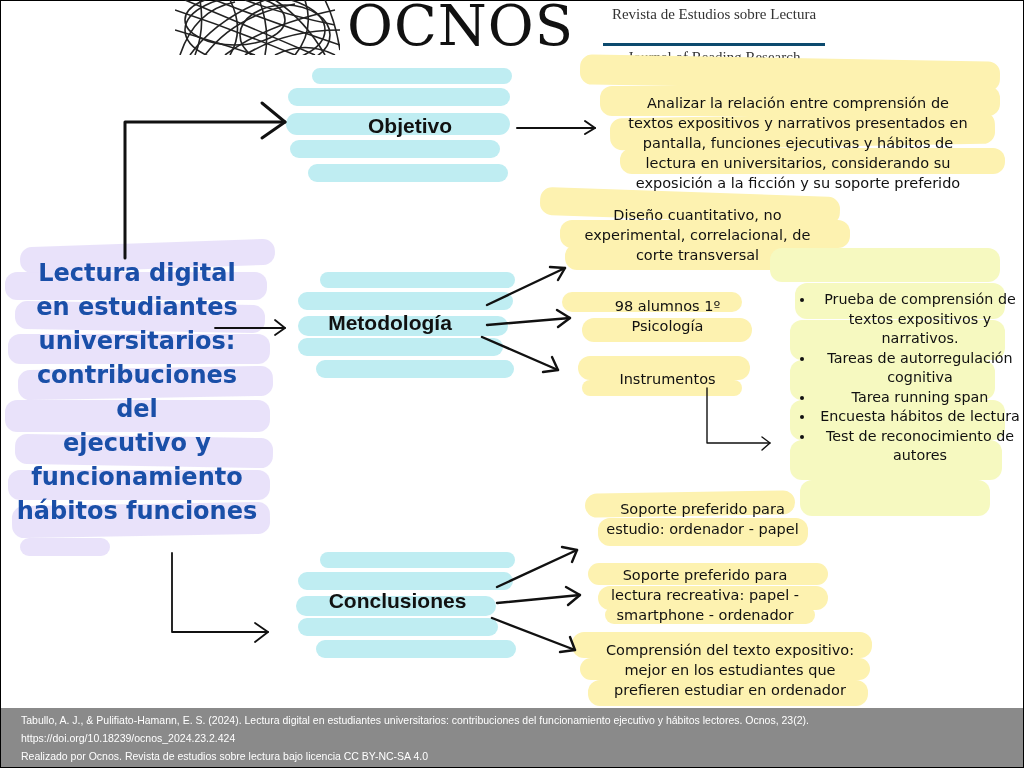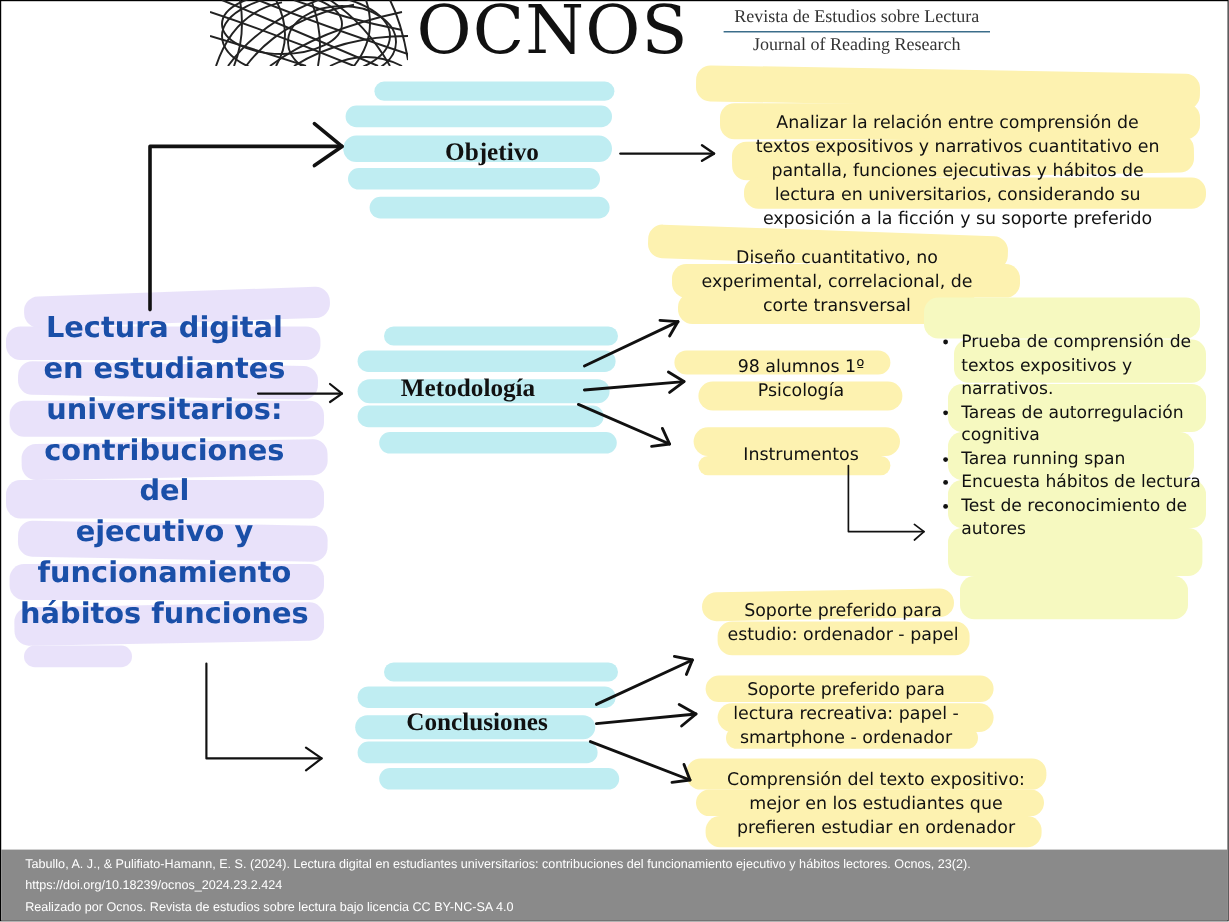--- a/index.html
+++ b/index.html
@@ -19,47 +19,48 @@
   }
   .logo-word {
     position: absolute; left: 172px; top: -4px;
     font-family: "DejaVu Serif", serif; font-size: 56px; letter-spacing: 1px;
     color: #111; line-height: 60px; font-weight: normal;
   }
   .journal {
     position: absolute; left: 428px; top: 6px; width: 222px;
     font-family: "Liberation Serif", serif; color: #333; text-align: center;
   }
-  .journal .es { font-size: 15px; display: block; padding-bottom: 3px; border-bottom: 1px solid #0c4a6e; }
+  .journal .es { font-size: 15px; display: block; padding-bottom: 20px; border-bottom: 3px solid #0c4a6e; }
   .journal .en { font-size: 15px; display: block; padding-top: 3px; }
 
   
   .brush { position: absolute; border-radius: 12px; }
   .purple { background: #e8e0fa; opacity: 0.95; }
   .cyan { background: #bfedf2; }
   .yellow { background: #fdf2b0; }
   .lime { background: #f6f9c0; }
 
   .central-title {
     position: absolute; left: 12px; top: 256px; width: 250px;
     font-family: "DejaVu Sans", sans-serif; font-weight: bold;
     font-size: 24px; line-height: 34px; color: #1a4fa8; text-align: center;
   }
   .section-label {
-    position: absolute; font-family: Liberation Serif, serif; font-weight: bold;
+    position: absolute; font-family: Liberation Sans, sans-serif; font-weight: bold;
     font-size: 21px; color: #111; text-align: center;
   }
   .note {
     position: absolute; font-family: "DejaVu Sans", sans-serif;
     font-size: 14.5px; line-height: 20px; color: #111; text-align: center;
   }
   .list {
-    position: absolute; left: 778px; top: 273px; width: 230px; margin: 3px; padding: 0 0 0 20px;
+    position: absolute; left: 778px; top: 273px; width: 230px; margin: 17px; padding: 0 0 0 20px;
     font-family: "DejaVu Sans", sans-serif; font-size: 14.3px; line-height: 19.5px; color: #111;
     box-sizing: border-box;
+    text-align: center;
   }
   .list li { margin: 0; }
   svg.arrows { position: absolute; left: 0; top: 0; }
 
   .footer {
     position: absolute; left: 1px; top: 708px; width: 1022px; height: 59px;
     background: #8a8a8a; color: #ffffff;
     font-family: "Liberation Sans", sans-serif; font-size: 10.5px; line-height: 18px;
     padding: 3px 20px; box-sizing: border-box;
   }
@@ -189,21 +190,21 @@
   <div class="brush yellow" style="left:605px;top:606px;width:210px;height:18px;"></div>
 </div>
 <div>
   <div class="brush yellow" style="left:572px;top:632px;width:300px;height:26px;"></div>
   <div class="brush yellow" style="left:580px;top:658px;width:290px;height:22px;"></div>
   <div class="brush yellow" style="left:588px;top:680px;width:280px;height:26px;"></div>
 </div>
 
 <div class="note" style="left:598px;top:68px;width:400px;margin-top:25px;">
   <div>Analizar la relación entre comprensión de</div>
-  <div>textos expositivos y narrativos cuantitativo en</div>
+  <div>textos expositivos y narrativos presentados en</div>
   <div>pantalla, funciones ejecutivas y hábitos de</div>
   <div>lectura en universitarios, considerando su</div>
   <div>exposición a la ficción y su soporte preferido</div>
 </div>
 <div class="note" style="left:555px;top:205px;width:285px;">
   <div>Diseño cuantitativo, no</div>
   <div>experimental, correlacional, de</div>
   <div>corte transversal</div>
 </div>
 <div class="note" style="left:585px;top:296px;width:165px;">

